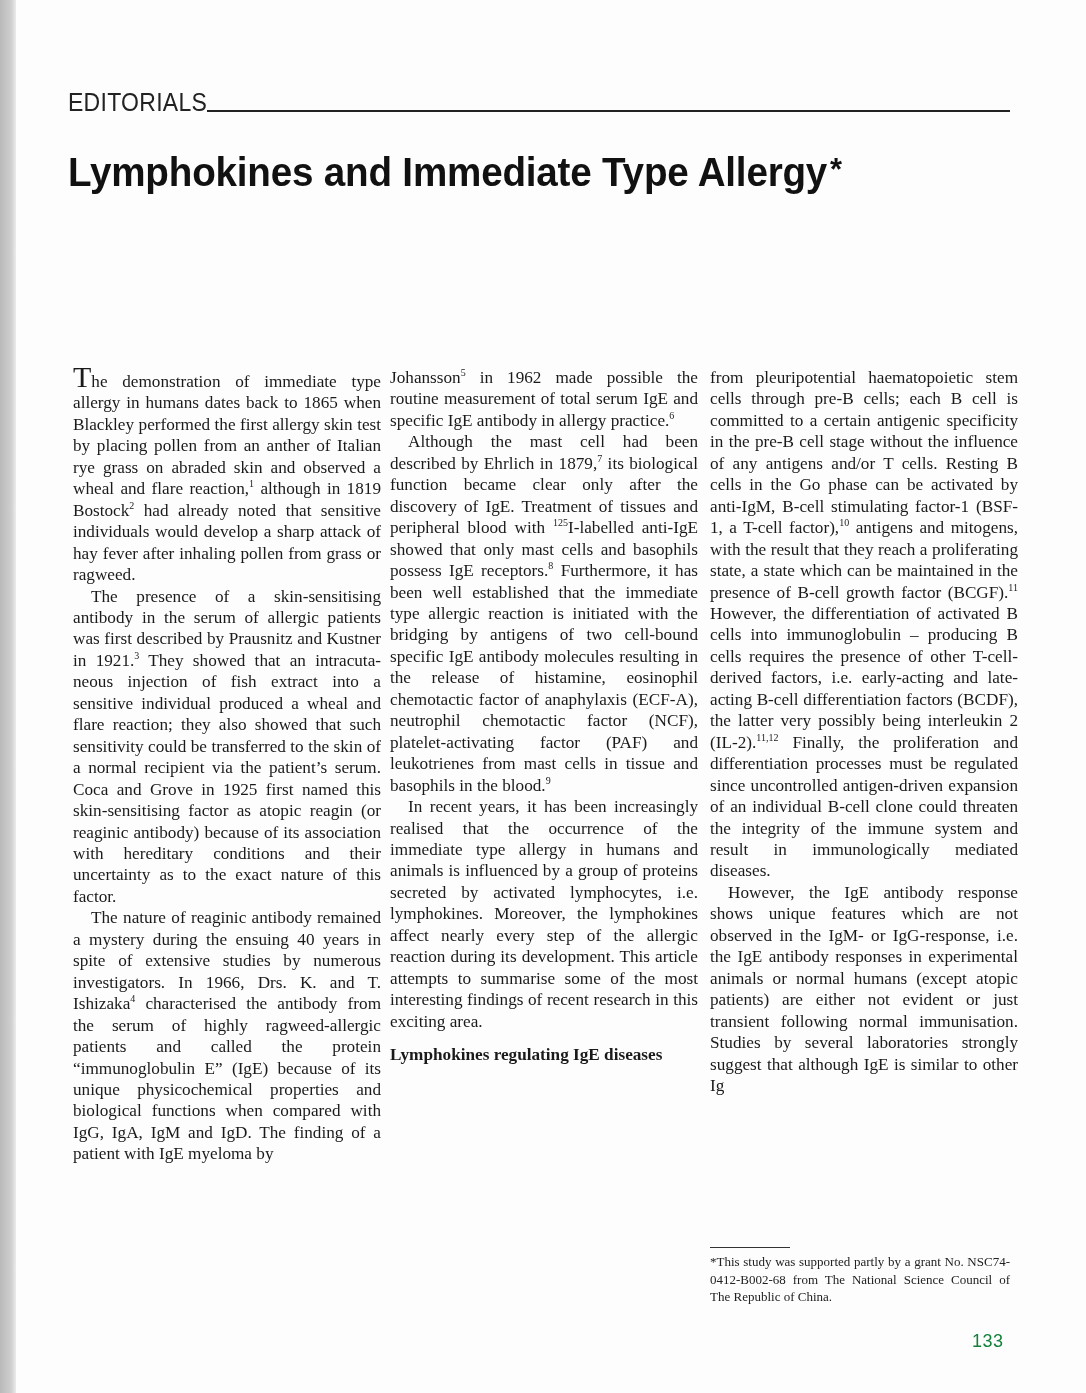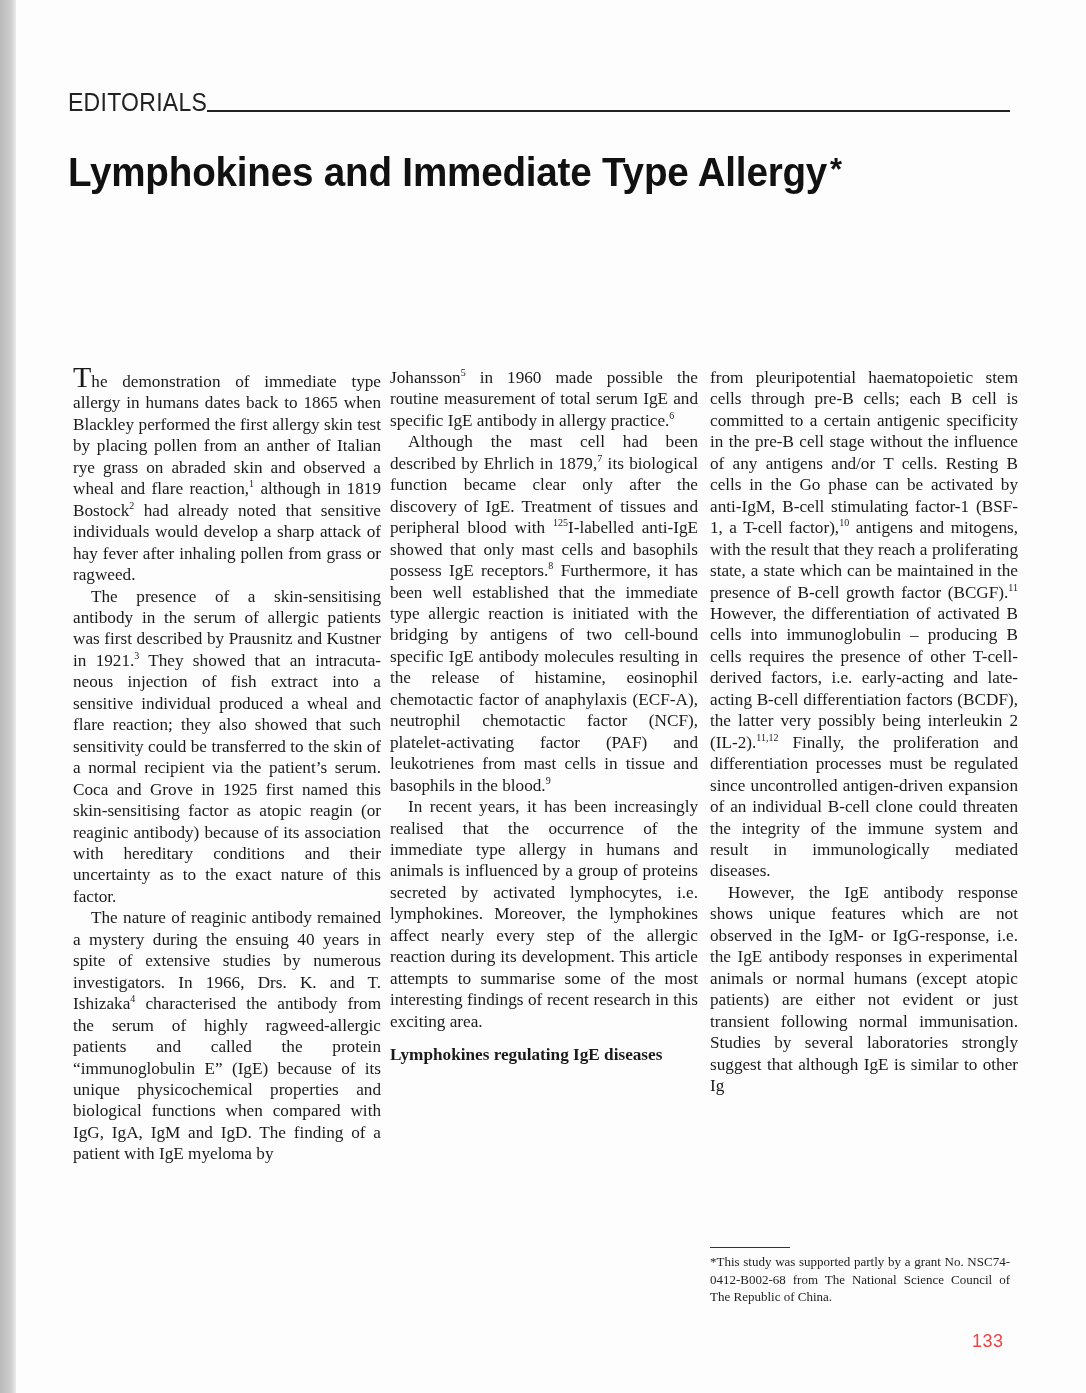--- a/index.html
+++ b/index.html
@@ -57,21 +57,21 @@
       border-top: 1.5px solid #333;
     }
     .footnote {
       position: absolute; left: 710px; top: 1253px; width: 300px;
       font-size: 13px; line-height: 17.5px; text-align: justify;
       color: #222;
     }
     .page-number {
       position: absolute; left: 972px; top: 1331px;
       font-family: "Liberation Sans", "DejaVu Sans", sans-serif;
-      font-size: 18px; color: #ef4444; letter-spacing: 0.5px;
+      font-size: 18px; color: #15803d; letter-spacing: 0.5px;
     }
   </style>
 </head>
 <body>
 
 <div class="binding"></div>
 
 <div class="section-header">
   <span class="section-label">EDITORIALS</span>
   <span class="section-rule"></span>
@@ -79,21 +79,21 @@
 
 <h1 class="title"><span>Lymphokines and Immediate Type Allergy</span><sup>*</sup></h1>
 
 <div class="col col1">
   <p class="noindent"><span class="dropcap">T</span><span>he demonstration of immediate type allergy in humans dates back to 1865 when Blackley performed the first allergy skin test by placing pollen from an anther of Italian rye grass on abraded skin and observed a wheal and flare reaction,</span><sup class="ref">1</sup><span> al­though in 1819 Bostock</span><sup class="ref">2</sup><span> had already noted that sensitive indivi­duals would develop a sharp attack of hay fever after inhaling pollen from grass or ragweed.</span></p>
   <p><span>The presence of a skin-sensitising antibody in the serum of allergic patients was first described by Prausnitz and Kustner in 1921.</span><sup class="ref">3</sup><span> They showed that an intracuta­neous injection of fish extract into a sensitive individual produced a wheal and flare reaction; they also showed that such sensitivity could be transferred to the skin of a normal recipient via the patient’s serum.  Coca and Grove in 1925 first named this skin-sensitising factor as atopic reagin (or reaginic antibody) because of its association with hereditary conditions and their uncertainty as to the exact nature of this factor.</span></p>
   <p><span>The nature of reaginic antibody remained a mystery during the ensuing 40 years in spite of exten­sive studies by numerous investiga­tors. In 1966, Drs. K. and T. Ishizaka</span><sup class="ref">4</sup><span> characterised the anti­body from the serum of highly ragweed-allergic patients and called the protein “immunoglobulin E” (IgE) because of its unique physico­chemical properties and biological functions when compared with IgG, IgA, IgM and IgD.  The finding of a patient with IgE myeloma by</span></p>
 </div>
 
 <div class="col col2">
-  <p class="noindent"><span>Johansson</span><sup class="ref">5</sup><span> in 1960 made possible the routine measurement of total serum IgE and specific IgE anti­body in allergy practice.</span><sup class="ref">6</sup></p>
+  <p class="noindent"><span>Johansson</span><sup class="ref">5</sup><span> in 1962 made possible the routine measurement of total serum IgE and specific IgE anti­body in allergy practice.</span><sup class="ref">6</sup></p>
   <p><span>Although the mast cell had been described by Ehrlich in 1879,</span><sup class="ref">7</sup><span> its biological function became clear only after the discovery of IgE. Treatment of tissues and peripheral blood with </span><sup class="ref">125</sup><span>I-labelled anti-IgE showed that only mast cells and basophils possess IgE receptors.</span><sup class="ref">8</sup><span> Furthermore, it has been well established that the immediate type allergic reaction is initiated with the bridging by antigens of two cell-bound specific IgE antibody mole­cules resulting in the release of histamine, eosinophil chemotactic factor of anaphylaxis (ECF-A), neutrophil chemotactic factor (NCF), platelet-activating factor (PAF) and leukotrienes from mast cells in tissue and basophils in the blood.</span><sup class="ref">9</sup></p>
   <p><span>In recent years, it has been in­creasingly realised that the occur­rence of the immediate type allergy in humans and animals is influenced by a group of proteins secreted by activated lymphocytes, i.e. lympho­kines.  Moreover, the lymphokines affect nearly every step of the aller­gic reaction during its development. This article attempts to summarise some of the most interesting find­ings of recent  research in this ex­citing area.</span></p>
   <div class="subhead">Lymphokines regulating IgE diseases</div>
 </div>
 
 <div class="col col3">
   <p class="noindent"><span>from pleuripotential haematopoietic stem cells through pre-B cells; each B cell is committed to a certain antigenic specificity in the pre-B cell stage without the influence of any antigens and/or T cells. Resting B cells in the Go phase can be acti­vated by anti-IgM, B-cell stimulat­ing factor-1 (BSF-1, a T-cell fac­tor),</span><sup class="ref">10</sup><span> antigens and mitogens, with the result that they reach a proli­ferating state, a state which can be maintained in the presence of B-cell growth factor (BCGF).</span><sup class="ref">11</sup><span> However, the differentiation of activated B cells into immunoglobulin – pro­ducing B cells requires the presence of other T-cell-derived factors, i.e. early-acting and late-acting B-cell differentiation factors (BCDF), the latter very possibly being interleu­kin 2 (IL-2).</span><sup class="ref">11,12</sup><span>  Finally, the pro­liferation and differentiation pro­cesses must be regulated since un­controlled antigen-driven expansion of an individual B-cell clone could threaten the integrity of the immune system and result in im­munologically mediated diseases.</span></p>
   <p><span>However, the IgE antibody re­sponse shows unique features which are not observed in the IgM- or IgG-response, i.e. the IgE antibody re­sponses in experimental animals or normal humans (except atopic pa­tients)  are either not evident or just transient following normal im­munisation.  Studies by several la­boratories strongly suggest that al­though IgE is similar to other Ig</span></p>
 </div>
 

